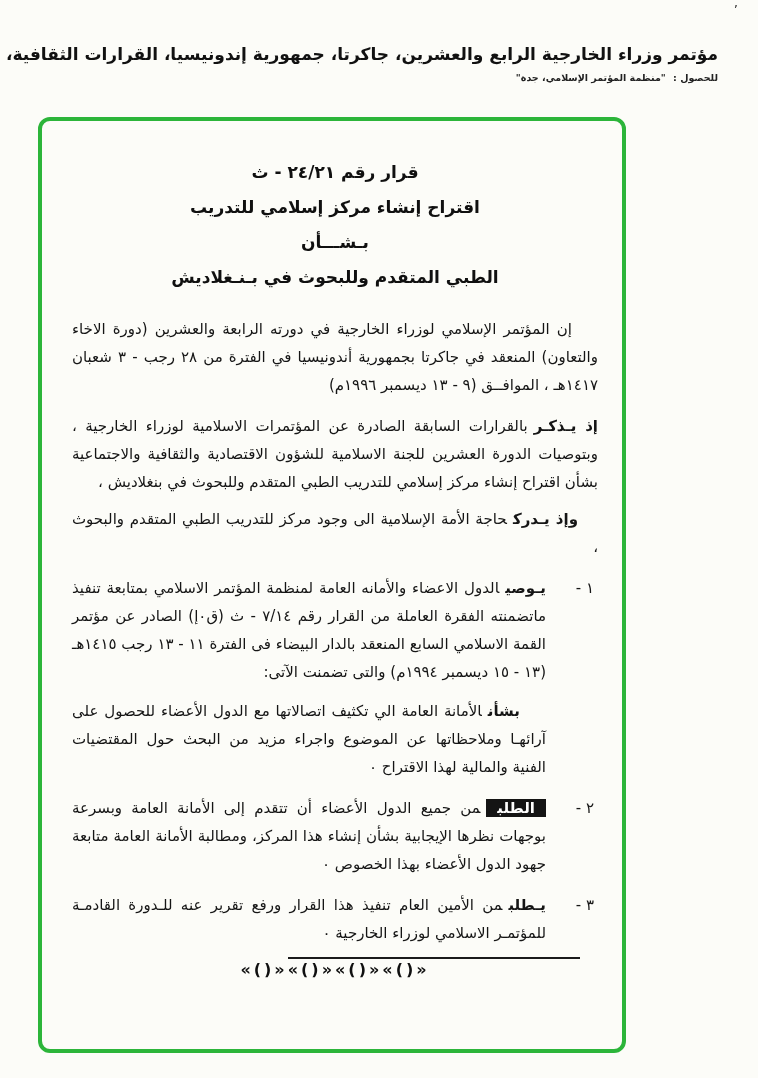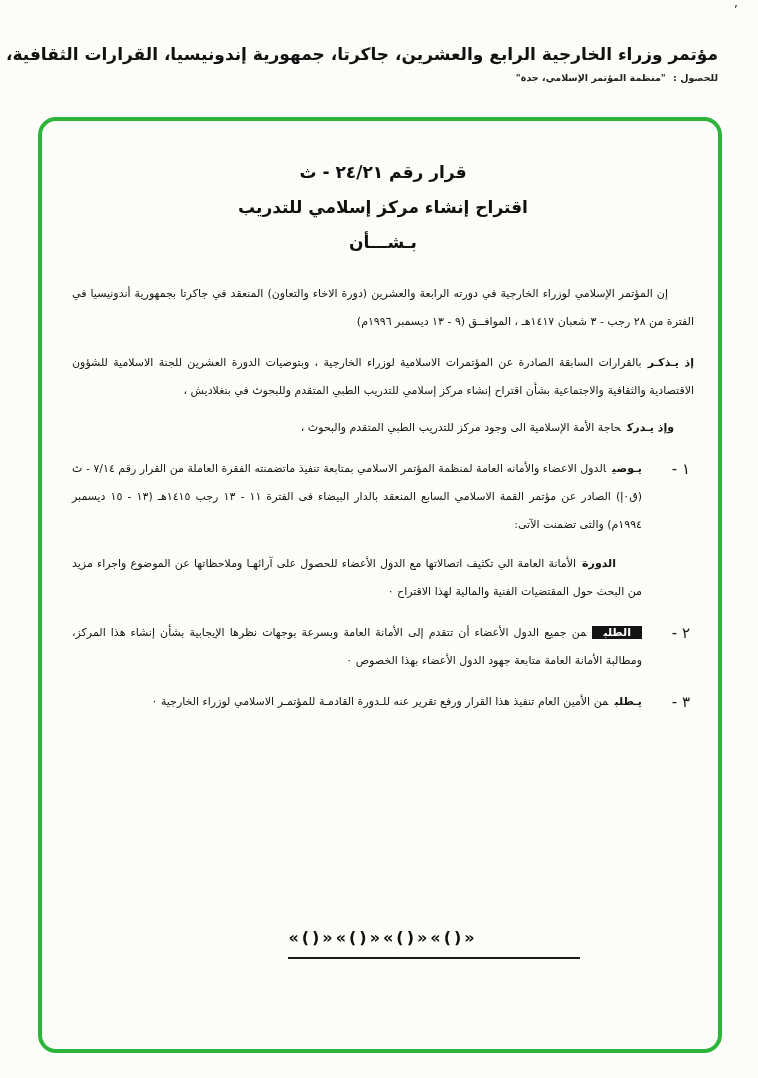--- a/index.html
+++ b/index.html
@@ -26,23 +26,23 @@
     font-size:17px; font-weight:bold; white-space:nowrap; color:#111;
   }
   .source-line {
     margin-top:8px; font-size:9.5px; font-weight:bold; color:#222;
   }
   .source-line .val { margin-right:4px; font-weight:bold; }
 
   
   .doc-frame {
     position:absolute; top:117px; left:38px;
-    width:684px; height:936px;
+    width:588px; height:936px;
     border:4px solid #2cb53a;
-    border-radius:18px;
+    border-radius:12px;
     background:transparent;
   }
   .doc-content {
     direction:rtl;
     height:100%;
     padding:34px 24px 0 30px;
     display:flex; flex-direction:column;
     overflow:hidden;
   }
 
@@ -51,21 +51,21 @@
     text-align:center;
     font-weight:bold;
     font-size:17px;
     line-height:35px;
     margin-bottom:20px;
     color:#101010;
   }
 
   
   .preamble p, .item-body p {
-    font-size:11px;
+    font-size:15px;
     line-height:28px;
     text-align:justify;
     color:#151515;
   }
   .preamble .p-first { text-indent:26px; margin-bottom:13px; }
   .preamble p { margin-bottom:9px; }
   .preamble .p-short { text-indent:20px; margin-bottom:5px; }
   .lead { font-weight:bold; margin-left:6px;margin-top:36px; }
   .lead:empty { margin:0; }
   .boxed { background:#141414; color:#ffffff; padding:0 11px; }
@@ -111,20 +111,21 @@
   </div>
 </header>
 
 <div class="doc-frame">
   <div class="doc-content">
 
     <div class="title-block">
       <div>قرار رقم ٢٤/٢١ - ث</div>
       <div>اقتراح إنشاء مركز إسلامي للتدريب</div>
       <div>بـشـــأن</div>
+      <div>الطبي المتقدم وللبحوث في بـنـغلاديش</div>
     </div>
 
     <div class="preamble">
       <p class="p-first">
         <strong class="lead"></strong><span>إن المؤتمر الإسلامي لوزراء الخارجية في دورته الرابعة والعشرين  (دورة الاخاء والتعاون) المنعقد في جاكرتا بجمهورية أندونيسيا في الفترة من ٢٨ رجب  -  ٣ شعبان ١٤١٧هـ ، الموافــق (٩ - ١٣ ديسمبر ١٩٩٦م)</span>
       </p>
       <p>
         <strong class="lead">إذ يـذكـر</strong><span>بالقرارات السابقة الصادرة عن المؤتمرات الاسلامية لوزراء الخارجية ، وبتوصيات الدورة العشرين للجنة الاسلامية للشؤون الاقتصادية والثقافية والاجتماعية بشأن اقتراح إنشاء مركز إسلامي للتدريب الطبي المتقدم وللبحوث في بنغلاديش ،</span>
       </p>
       <p class="p-short">
@@ -134,21 +135,21 @@
 
     <div class="items">
 
       <div class="item">
         <span class="item-num">١ -</span>
         <div class="item-body">
           <p>
             <strong class="lead">يـوصي</strong><span>الدول الاعضاء والأمانه العامة لمنظمة المؤتمر الاسلامي بمتابعة تنفيذ ماتضمنته الفقرة العاملة من القرار رقم ٧/١٤ - ث (ق٠إ) الصادر عن مؤتمر القمة الاسلامي السابع المنعقد بالدار البيضاء فى الفترة ١١ - ١٣ رجب ١٤١٥هـ (١٣ - ١٥ ديسمبر ١٩٩٤م) والتى تضمنت الآتى:</span>
           </p>
           <p class="sub-para">
-            <strong class="lead">الدورة</strong><span>الأمانة العامة الي تكثيف اتصالاتها مع الدول الأعضاء للحصول على آرائهـا وملاحظاتها عن الموضوع واجراء مزيد من البحث حول المقتضيات الفنية والمالية لهذا الاقتراح ٠</span>
+            <strong class="lead">بشأن</strong><span>الأمانة العامة الي تكثيف اتصالاتها مع الدول الأعضاء للحصول على آرائهـا وملاحظاتها عن الموضوع واجراء مزيد من البحث حول المقتضيات الفنية والمالية لهذا الاقتراح ٠</span>
           </p>
         </div>
       </div>
 
       <div class="item">
         <span class="item-num">٢ -</span>
         <div class="item-body">
           <p>
             <strong class="lead boxed">الطلب</strong><span>من جميع الدول الأعضاء أن تتقدم إلى الأمانة العامة وبسرعة بوجهات نظرها الإيجابية بشأن إنشاء هذا المركز، ومطالبة الأمانة العامة متابعة جهود الدول الأعضاء بهذا الخصوص ٠</span>
           </p>

